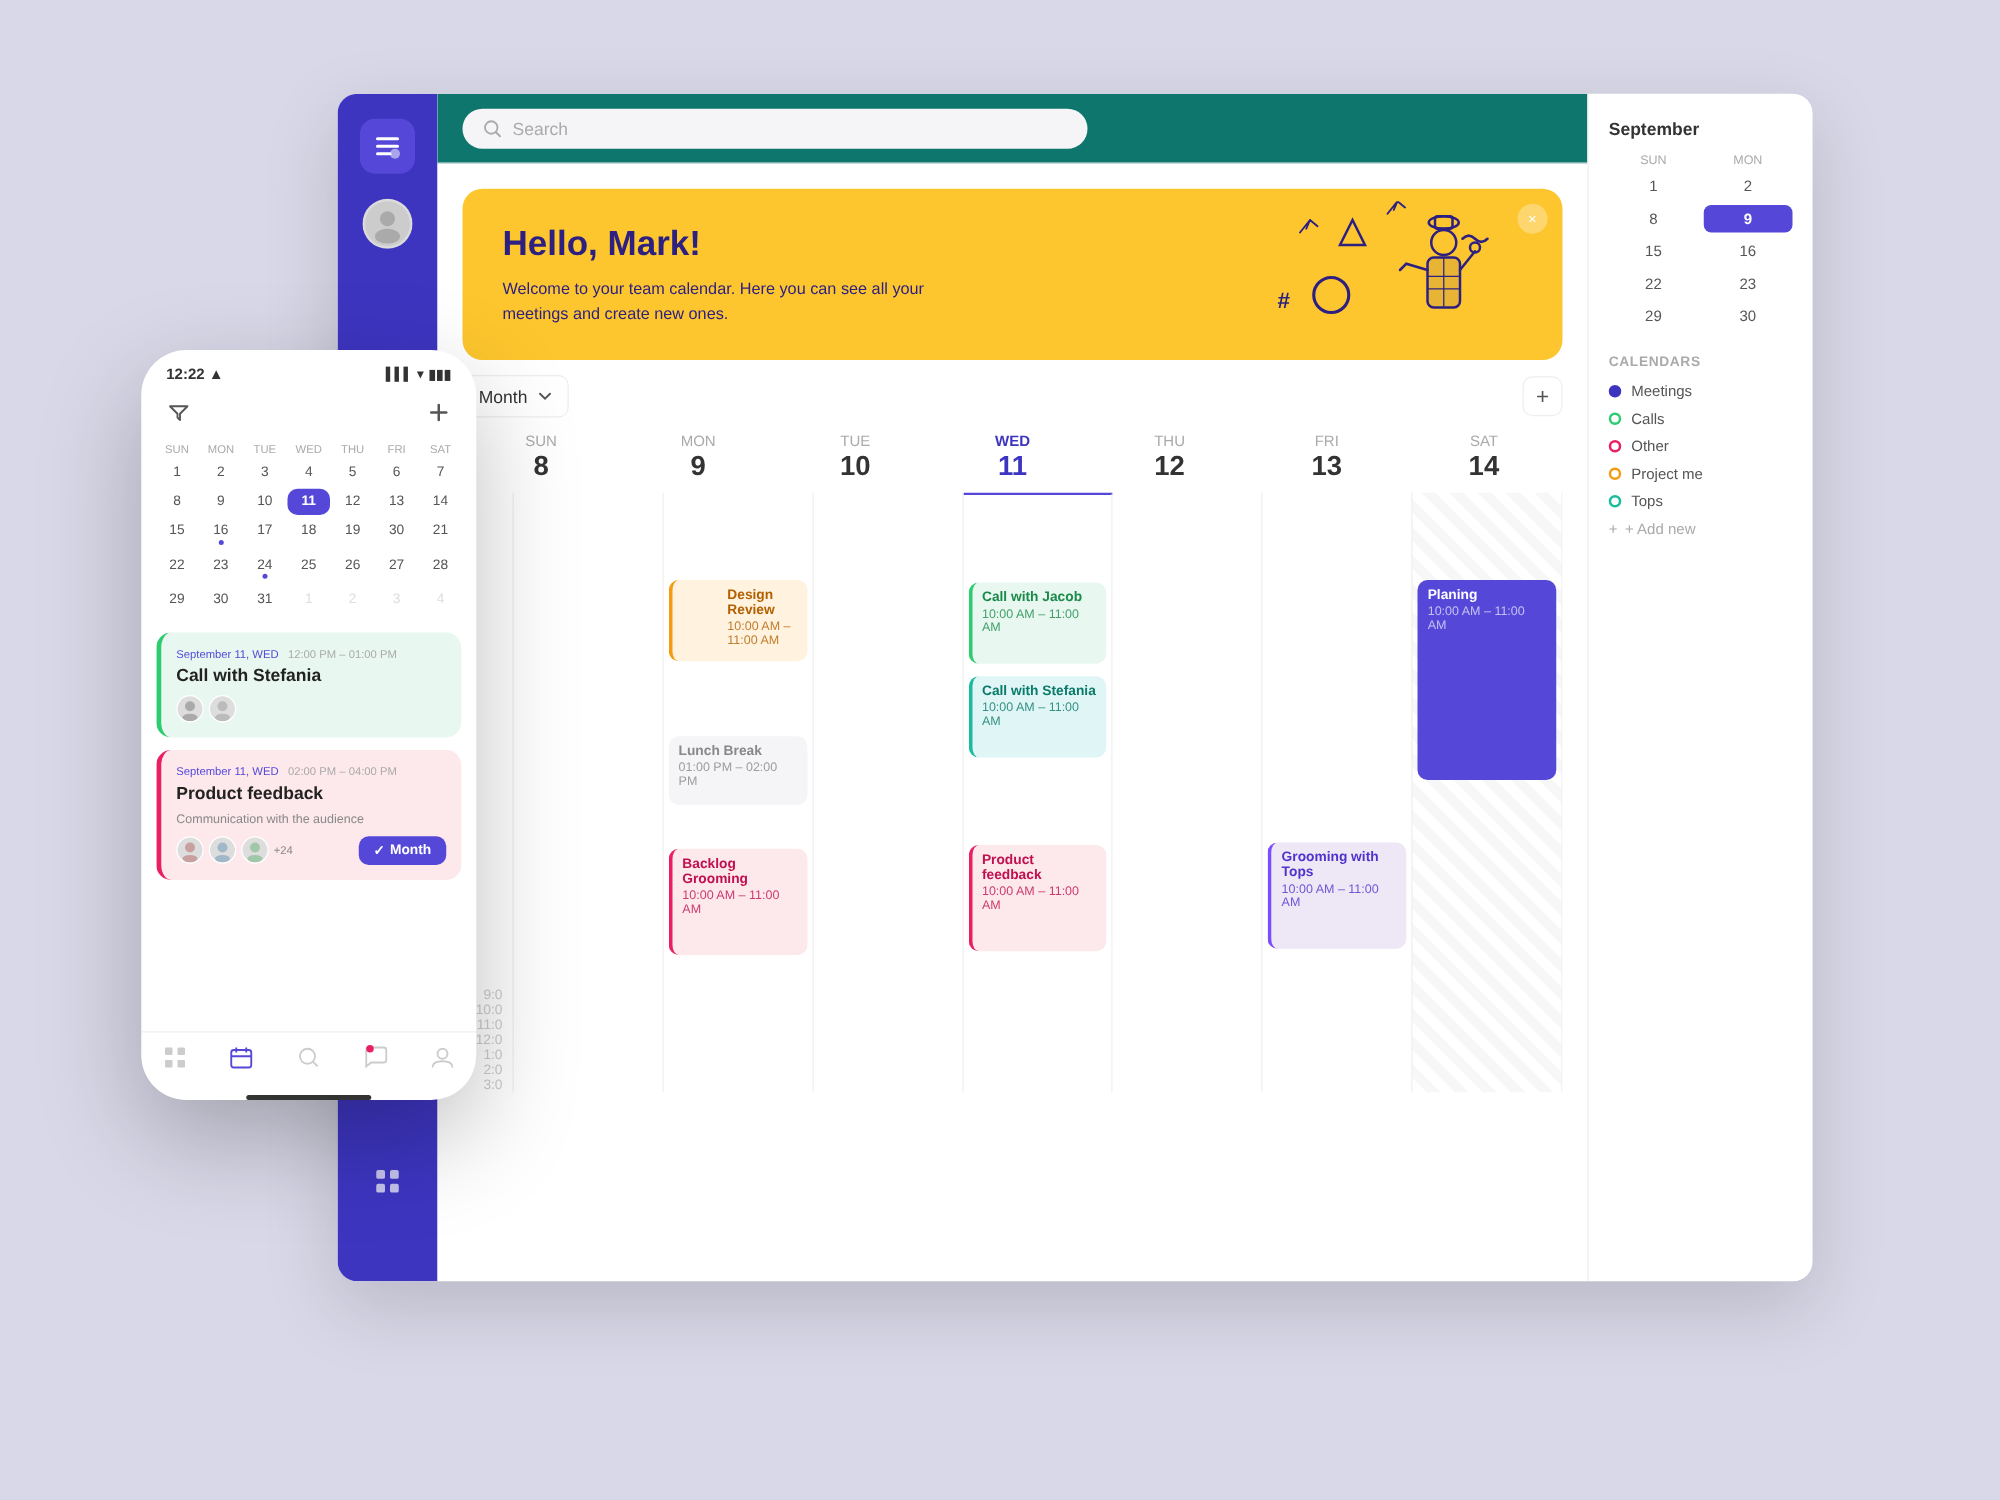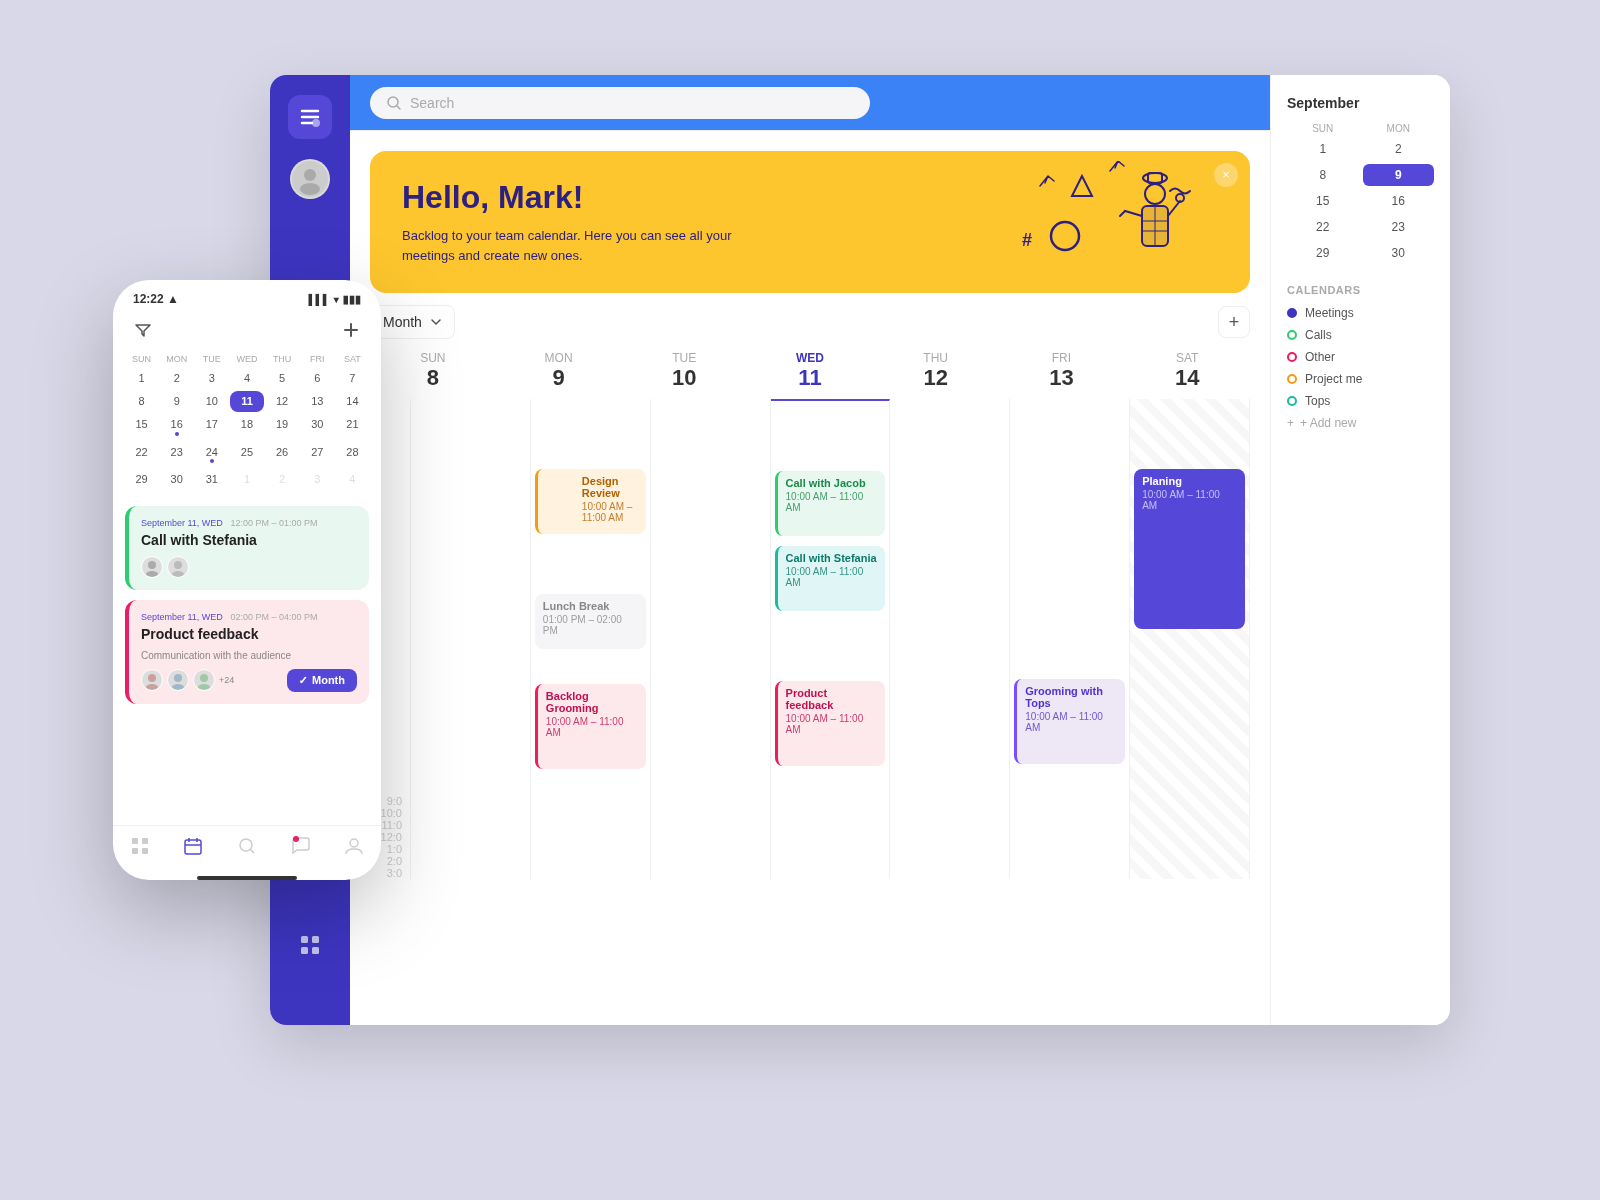--- a/index.html
+++ b/index.html
@@ -78,21 +78,21 @@
     .main-area {
       flex: 1;
       display: flex;
       flex-direction: column;
       background: white;
     }
 
     
     .header {
       height: 56px;
-      background: #3b82f6;
+      background: #0f766e;
       border-bottom: 1px solid #eee;
       display: flex;
       align-items: center;
       padding: 0 20px;
       gap: 12px;
     }
     .search-bar {
       display: flex;
       align-items: center;
       gap: 8px;
@@ -124,21 +124,21 @@
       background: rgba(255,255,255,0.3);
       border-radius: 50%;
       display: flex;
       align-items: center;
       justify-content: center;
       cursor: pointer;
       font-size: 12px;
       color: white;
     }
     .welcome-banner h2 {
-      font-size: 32px;
+      font-size: 28px;
       font-weight: 700;
       color: #2d2080;
       margin-bottom: 10px;
     }
     .welcome-banner p {
       font-size: 13px;
       color: #2d2080;
       max-width: 380px;
       line-height: 1.5;
     }
@@ -565,21 +565,21 @@
           <circle cx="7" cy="7" r="5" stroke="#aaa" stroke-width="1.5"></circle>
           <line x1="11" y1="11" x2="14" y2="14" stroke="#aaa" stroke-width="1.5" stroke-linecap="round"></line>
         </svg>
         <span style="color:#aaa;font-size:14px;">Search</span>
       </div>
     </div>
 
     <div class="welcome-banner">
       <div class="close-btn">×</div>
       <h2>Hello, Mark!</h2>
-      <p>Backlog to your team calendar. Here you can see all your meetings and create new ones.</p>
+      <p>Welcome to your team calendar. Here you can see all your meetings and create new ones.</p>
       <div class="banner-illustration">
 
         <svg width="200" height="120" viewBox="0 0 200 120">
 
           <path d="M30 25 L38 15 M38 15 L35 22 M38 15 L44 20" stroke="#2d2080" stroke-width="1.5" stroke-linecap="round" fill="none"></path>
           <path d="M100 10 L108 0 M108 0 L105 7 M108 0 L114 5" stroke="#2d2080" stroke-width="1.5" stroke-linecap="round" fill="none"></path>
 
           <path d="M160 30 Q165 25 170 30 Q175 35 180 30" stroke="#2d2080" stroke-width="2" stroke-linecap="round" fill="none"></path>
 
           <polygon points="72,15 62,35 82,35" stroke="#2d2080" fill="none" stroke-width="2"></polygon>

